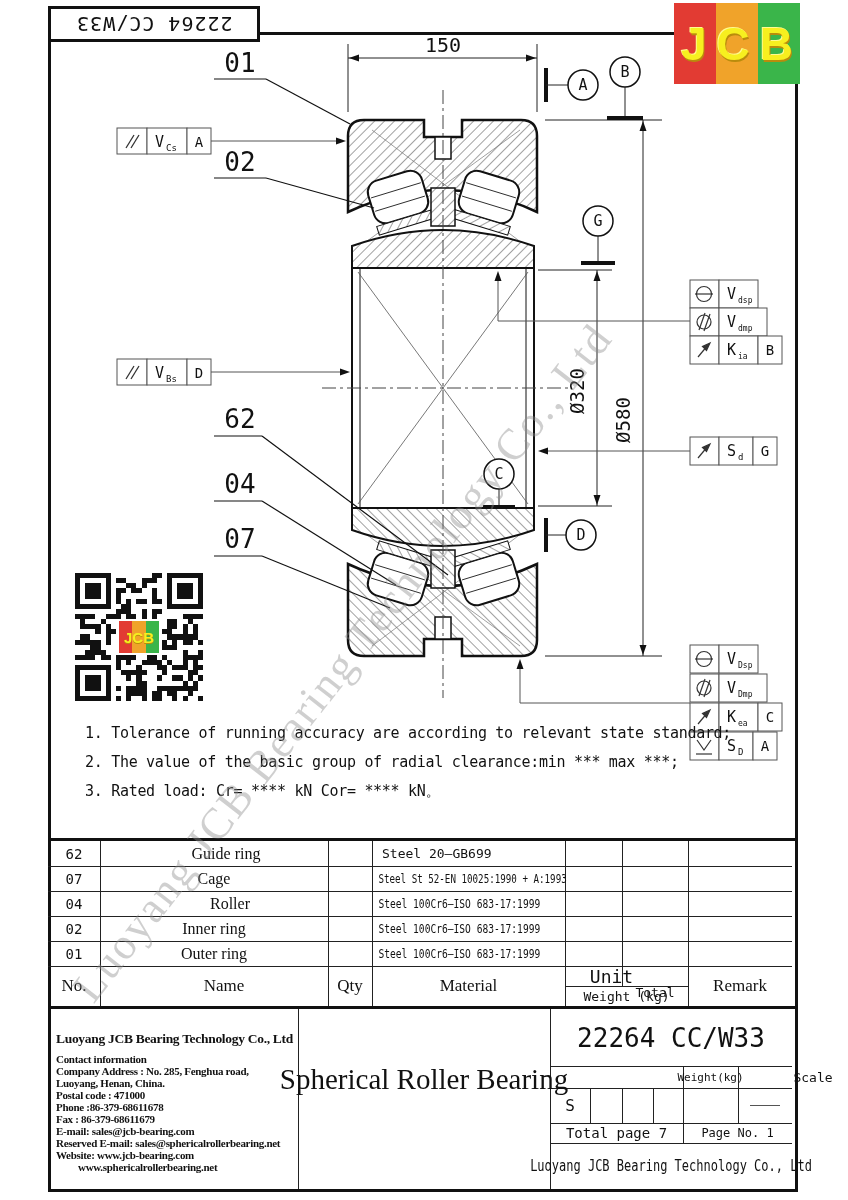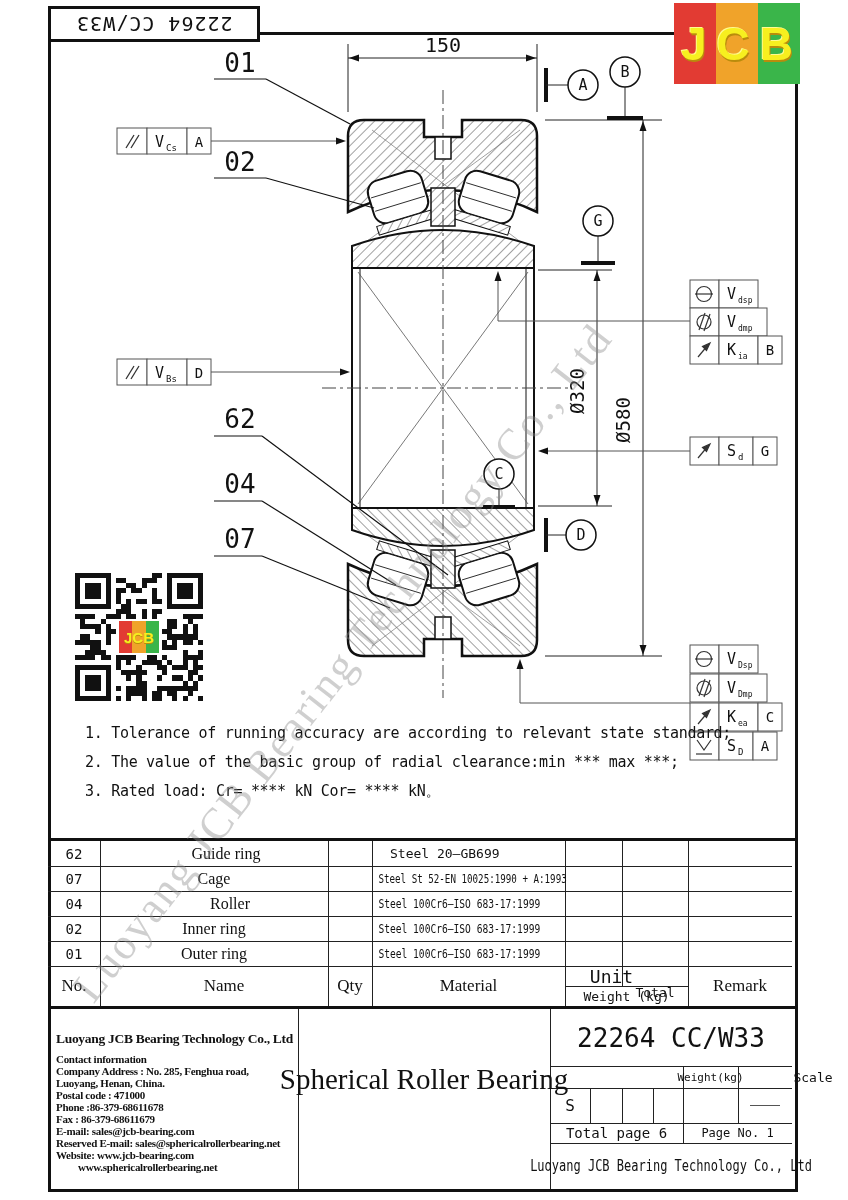--- a/index.html
+++ b/index.html
@@ -552,21 +552,21 @@
     <div class="hline" style="left:0;top:25px;width:744px;"></div>
     <div class="hline" style="left:0;top:50px;width:744px;"></div>
     <div class="hline" style="left:0;top:75px;width:744px;"></div>
     <div class="hline" style="left:0;top:100px;width:744px;"></div>
     <div class="hline" style="left:0;top:125px;width:744px;"></div>
     <div class="hline" style="left:517px;top:145px;width:123px;"></div>
 
     <div>
       <div class="cell mono" style="left:0;top:0;width:52px;height:25px;font-size:14px;">62</div>
       <div class="cell serif" style="left:52px;top:0;width:228px;height:25px;font-size:16px;padding-left:24px;">Guide ring</div>
-      <div class="cell mono" style="left:324px;top:0;width:193px;height:25px;font-size:13px;justify-content:flex-start;padding-left:18px;text-align:right;">Steel 20—GB699</div>
+      <div class="cell mono" style="left:324px;top:0;width:193px;height:25px;font-size:13px;justify-content:flex-start;padding-left:10px;text-align:right;">Steel 20—GB699</div>
     </div>
     <div>
       <div class="cell mono" style="left:0;top:25px;width:52px;height:25px;font-size:14px;">07</div>
       <div class="cell serif" style="left:52px;top:25px;width:228px;height:25px;font-size:16px;">Cage</div>
       <div class="cell mono narrowL" style="left:324px;top:25px;width:193px;height:25px;font-size:11.5px;justify-content:flex-start;padding-left:8px;">Steel St 52-EN 10025:1990 + A:1993</div>
     </div>
     <div>
       <div class="cell mono" style="left:0;top:50px;width:52px;height:25px;font-size:14px;">04</div>
       <div class="cell serif" style="left:68px;top:50px;width:228px;height:25px;font-size:16px;">Roller</div>
       <div class="cell mono narrowL" style="left:324px;top:50px;width:193px;height:25px;font-size:12px;justify-content:flex-start;padding-left:8px;">Steel 100Cr6—ISO 683-17:1999</div>
@@ -623,19 +623,19 @@
       <div style="font-size:11px;letter-spacing:-0.3px;line-height:12px;padding-left:22px;">www.sphericalrollerbearing.net</div>
     </div>
 
     <div class="cell serif" style="left:250px;top:40px;width:252px;height:60px;font-size:29px;">Spherical Roller Bearing</div>
 
     <div class="cell mono" style="left:502px;top:0;width:242px;height:57px;font-size:26px;">22264 CC/W33</div>
     <div class="cell mono" style="left:635px;top:57px;width:55px;height:22px;font-size:11px;">Weight(kg)</div>
     <div class="cell mono" style="left:690px;top:57px;width:54px;height:22px;font-size:13px;margin-left:48px;">Scale</div>
     <div class="cell mono" style="left:502px;top:79px;width:40px;height:35px;font-size:16px;">S</div>
     <div class="abs" style="left:702px;top:96px;width:30px;height:1px;background:#555;"></div>
-    <div class="cell mono" style="left:502px;top:114px;width:133px;height:20px;font-size:14px;">Total page 6</div>
+    <div class="cell mono" style="left:502px;top:114px;width:133px;height:20px;font-size:14px;">Total page 7</div>
     <div class="cell mono" style="left:635px;top:114px;width:109px;height:20px;font-size:12px;">Page No. 1</div>
     <div class="cell mono narrow" style="left:502px;top:134px;width:242px;height:46px;font-size:15px;">Luoyang JCB Bearing Technology Co., Ltd</div>
   </div>
 
   <div class="abs" id="watermark">Luoyang JCB Bearing Technology Co., Ltd</div>
 </div>
 
 </body></html>

